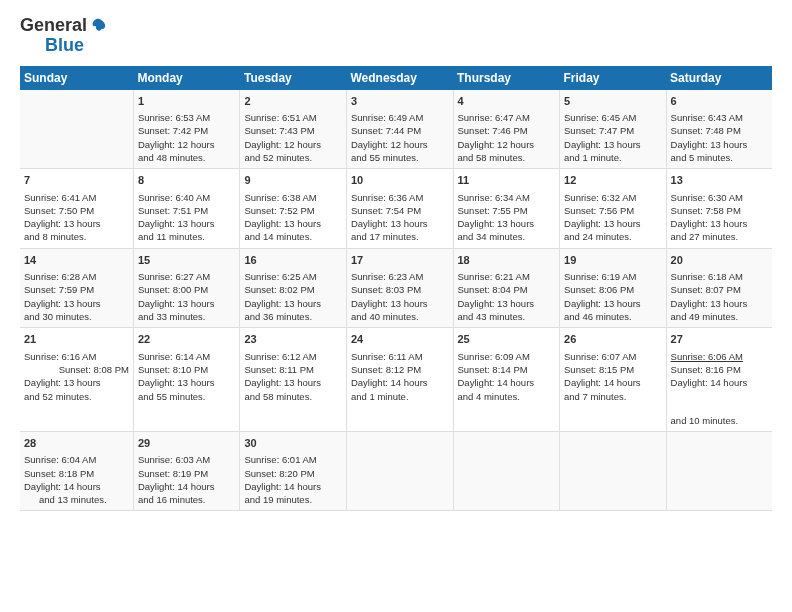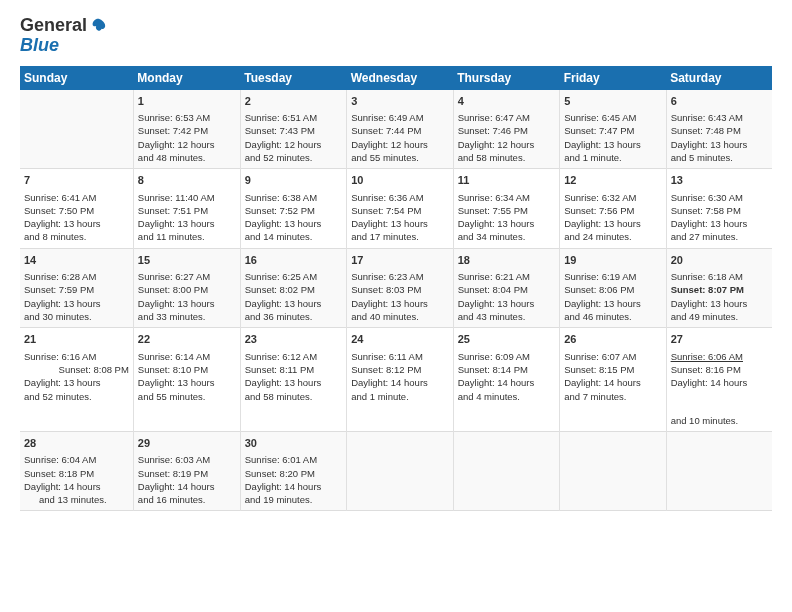--- a/index.html
+++ b/index.html
@@ -96,21 +96,21 @@
   <div class="header-area">
     <div class="logo">
       <div>
         <div style="display:flex;align-items:center;">
           <span class="logo-text" style="color:#333;">General</span>
           <svg class="logo-icon" viewBox="0 0 20 20" xmlns="http://www.w3.org/2000/svg">
             <path d="M10 2 C12 2, 18 5, 18 10 C18 12, 16 14, 14 13 C13 15, 11 16, 10 15 C8 14, 7 12, 8 10 C6 11, 4 10, 4 8 C4 5, 7 2, 10 2Z" fill="#1a6faf"></path>
           </svg>
         </div>
         <div style="display:flex;align-items:center;">
-          <span class="logo-text" style="color:#1a6faf;font-style:italic;">Blue</span>
+          <span class="logo-text" style="color:#1a6faf;margin-left:25px;">Blue</span>
         </div>
       </div>
     </div>
   </div>
 
   <table>
     <thead>
       <tr>
         <th>Sunday</th>
         <th>Monday</th>
@@ -170,21 +170,21 @@
         <tr>
           <td>
             <span class="day-num">7</span>
             <span style="display: block;">Sunrise: 6:41 AM</span>
             <span style="display: block;">Sunset: 7:50 PM</span>
             <span style="display: block;">Daylight: 13 hours</span>
             <span style="display: block;">and 8 minutes.</span>
           </td>
           <td>
             <span class="day-num">8</span>
-            <span style="display: block;">Sunrise: 11:40 AM</span>
+            <span style="display: block;">Sunrise: 6:40 AM</span>
             <span style="display: block;">Sunset: 7:51 PM</span>
             <span style="display: block;">Daylight: 13 hours</span>
             <span style="display: block;">and 11 minutes.</span>
           </td>
           <td>
             <span class="day-num">9</span>
             <span style="display: block;">Sunrise: 6:38 AM</span>
             <span style="display: block;">Sunset: 7:52 PM</span>
             <span style="display: block;">Daylight: 13 hours</span>
             <span style="display: block;">and 14 minutes.</span>
@@ -257,21 +257,21 @@
           <td>
             <span class="day-num">19</span>
             <span style="display: block;">Sunrise: 6:19 AM</span>
             <span style="display: block;">Sunset: 8:06 PM</span>
             <span style="display: block;">Daylight: 13 hours</span>
             <span style="display: block;">and 46 minutes.</span>
           </td>
           <td>
             <span class="day-num">20</span>
             <span style="display: block;">Sunrise: 6:18 AM</span>
-            <span style="display: block; font-weight: bold;">Sunset: 8:07 PM</span>
+            <span style="display: block;">Sunset: 8:07 PM</span>
             <span style="display: block;">Daylight: 13 hours</span>
             <span style="display: block;">and 49 minutes.</span>
           </td>
         </tr>
         <tr>
           <td>
             <span class="day-num">21</span>
             <span style="display: block;">Sunrise: 6:16 AM</span>
             <span style="display: block; text-align: right;">Sunset: 8:08 PM</span>
             <span style="display: block;">Daylight: 13 hours</span>

